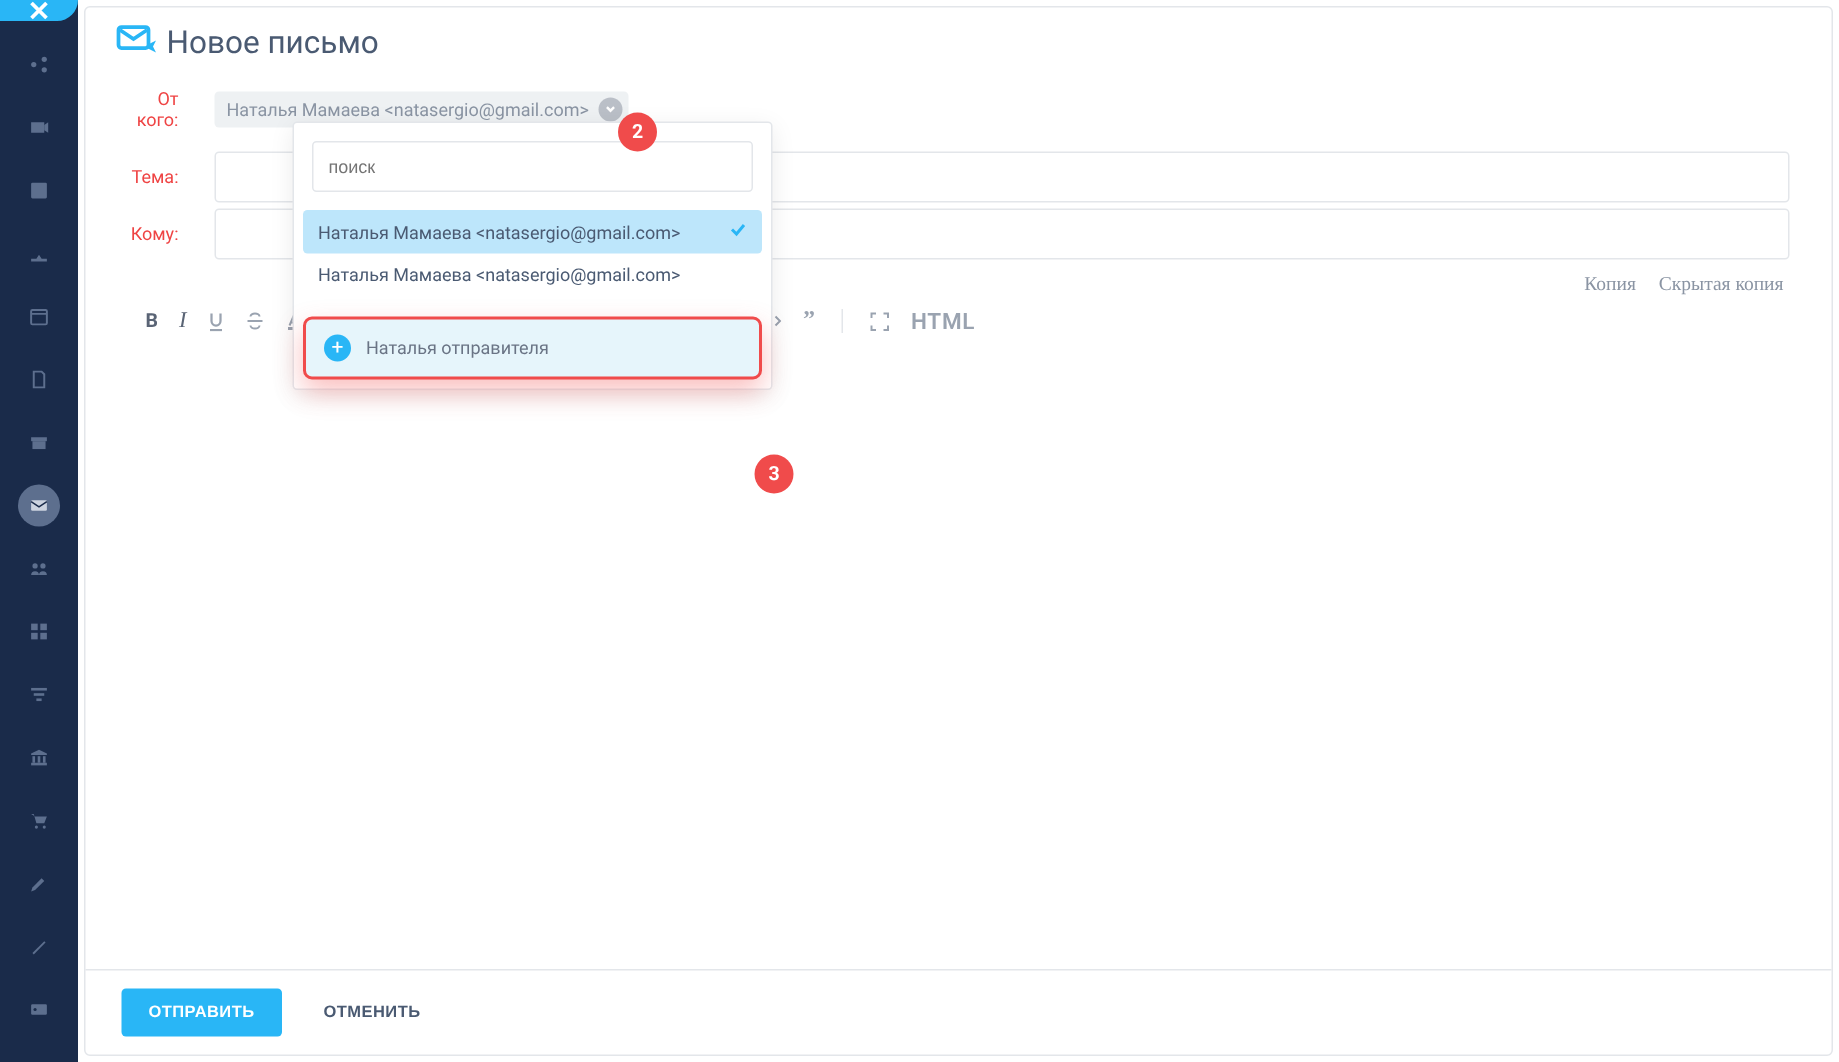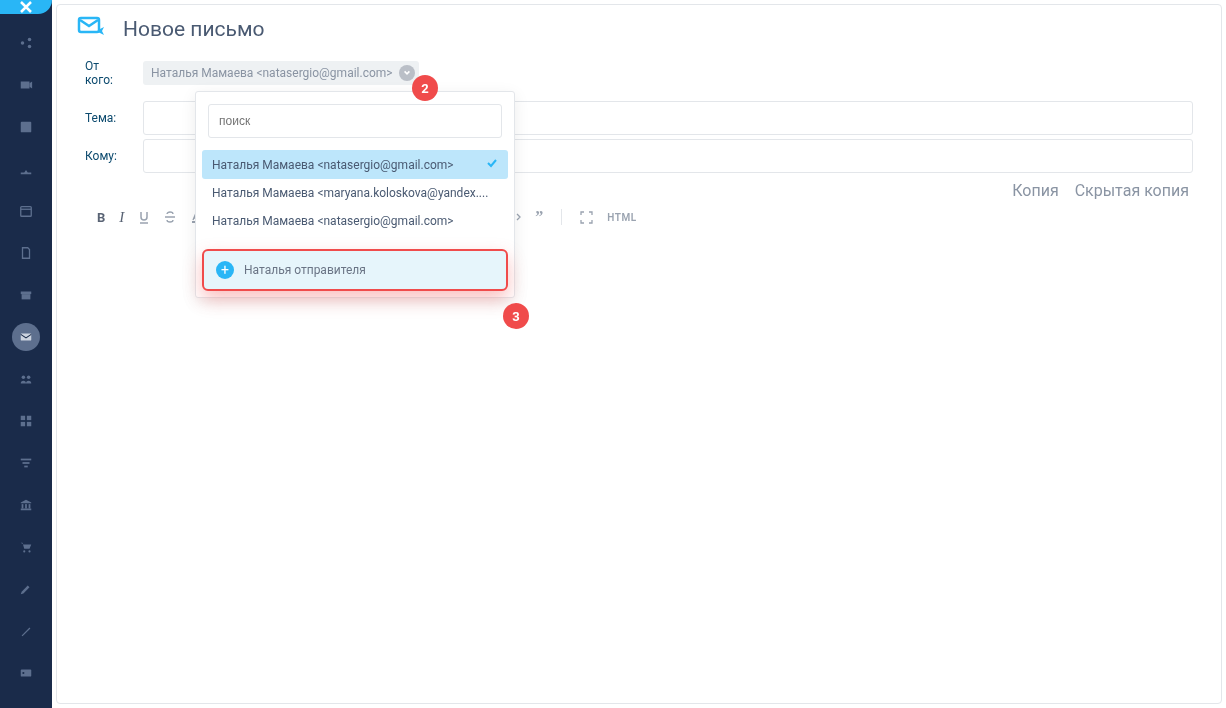--- a/index.html
+++ b/index.html
@@ -61,42 +61,43 @@
     border: 1px solid #e3e6ea;
     margin: 4px;
     border-radius: 4px;
     display: flex;
     flex-direction: column;
     height: calc(100% - 8px);
   }
   .header {
     display: flex;
     align-items: center;
-    gap: 16px;
+    gap: 4px;
     padding: 10px 20px 8px;
   }
   .header .mail-ico { color: #29b6f6; }
   .header .title {
     font-size: 21px;
     color: #4a5a72;
     font-weight: 400;
   }
   .form-area {
     padding: 8px 28px;
     position: relative;
   }
   .row {
     display: flex;
     align-items: center;
     margin-bottom: 14px;
   }
   .row-label {
     width: 58px;
+    text-align: right;
     font-size: 12px;
-    color: #0c4a6e;
+    color: #ef4444;
     padding-right: 24px;
   }
   .from-box {
     background: #eef1f3;
     border-radius: 3px;
     display: inline-flex;
     align-items: center;
     padding: 4px 4px 4px 8px;
     gap: 6px;
   }
@@ -117,43 +118,44 @@
     flex: 1;
     border: 1px solid #e3e6ea;
     border-radius: 3px;
     height: 34px;
     padding: 0 10px;
     font-size: 13px;
     color: #4a5a72;
   }
   .cc-links {
     text-align: right;
-    font-size: 16px;
+    font-size: 13px;
     color: #8a94a3;
     margin-top: -6px;
     padding-right: 4px;
+    font-family: Liberation Serif, serif;
   }
   .cc-links span { margin-left: 12px; cursor: pointer; }
   .toolbar {
     display: flex;
     align-items: center;
     gap: 14px;
     padding: 8px 0 0 12px;
     color: #9aa3b0;
     font-size: 13px;
   }
   .toolbar-sep {
     width: 1px;
     height: 16px;
     background: #e3e6ea;
     margin: 0 4px;
   }
   .tb-btn { cursor: pointer; display:flex; align-items:center; }
   .tb-btn svg { fill: #9aa3b0; }
-  .toolbar .html-label { font-size: 10px; letter-spacing: 0.5px; font-weight: 600; text-align: center; }
+  .toolbar .html-label { font-size: 15px; letter-spacing: 0.5px; font-weight: 600; text-align: center; }
   .editor-body { flex: 1; }
 
   .footer {
     border-top: 1px solid #e3e6ea;
     padding: 12px 24px;
     display: flex;
     gap: 10px;
     align-items: center;
   }
   .btn {
@@ -165,21 +167,21 @@
     cursor: pointer;
     border: none;
   }
   .btn-primary { background: #29b6f6; color: #fff; }
   .btn-link { background: transparent; color: #4a5a72; }
 
   
   .popover {
     position: absolute;
     left: 138px;
-    top: 40px;
+    top: 30px;
     width: 320px;
     background: #fff;
     border: 1px solid #e3e6ea;
     border-radius: 3px;
     box-shadow: 0 4px 16px rgba(0,0,0,0.08);
     z-index: 10;
     display: flex;
     flex-direction: column;
   }
   .popover-search {
@@ -525,32 +527,33 @@
       <div class="popover-list">
         <div class="pop-item selected">
           <span class="label">Наталья Мамаева &lt;natasergio@gmail.com&gt;</span>
           <span class="check">
             <svg width="12" height="12" viewBox="0 0 12 12" fill="none">
                 <path d="M2 6 l3 3 5 -6" stroke="#29b6f6" stroke-width="2"></path>
               </svg>
           </span>
         </div>
         <div class="pop-item">
-          <span class="label">Наталья Мамаева &lt;maryana.koloskova@yandex....</span>
-        </div>
-        <div class="pop-item">
           <span class="label">Наталья Мамаева &lt;natasergio@gmail.com&gt;</span>
         </div>
       </div>
       <div class="popover-add">
         <span class="add-plus">+</span>
         <span class="add-label">Наталья отправителя</span>
       </div>
     </div>
 
     <div class="badge badge-2">2</div>
     <div class="badge badge-3">3</div>
 
   </div>
 
   <div class="editor-body"></div>
 
+  <div class="footer">
+    <button class="btn btn-primary">ОТПРАВИТЬ</button>
+    <button class="btn btn-link">ОТМЕНИТЬ</button>
+  </div>
 </div>
 
 </body></html>

